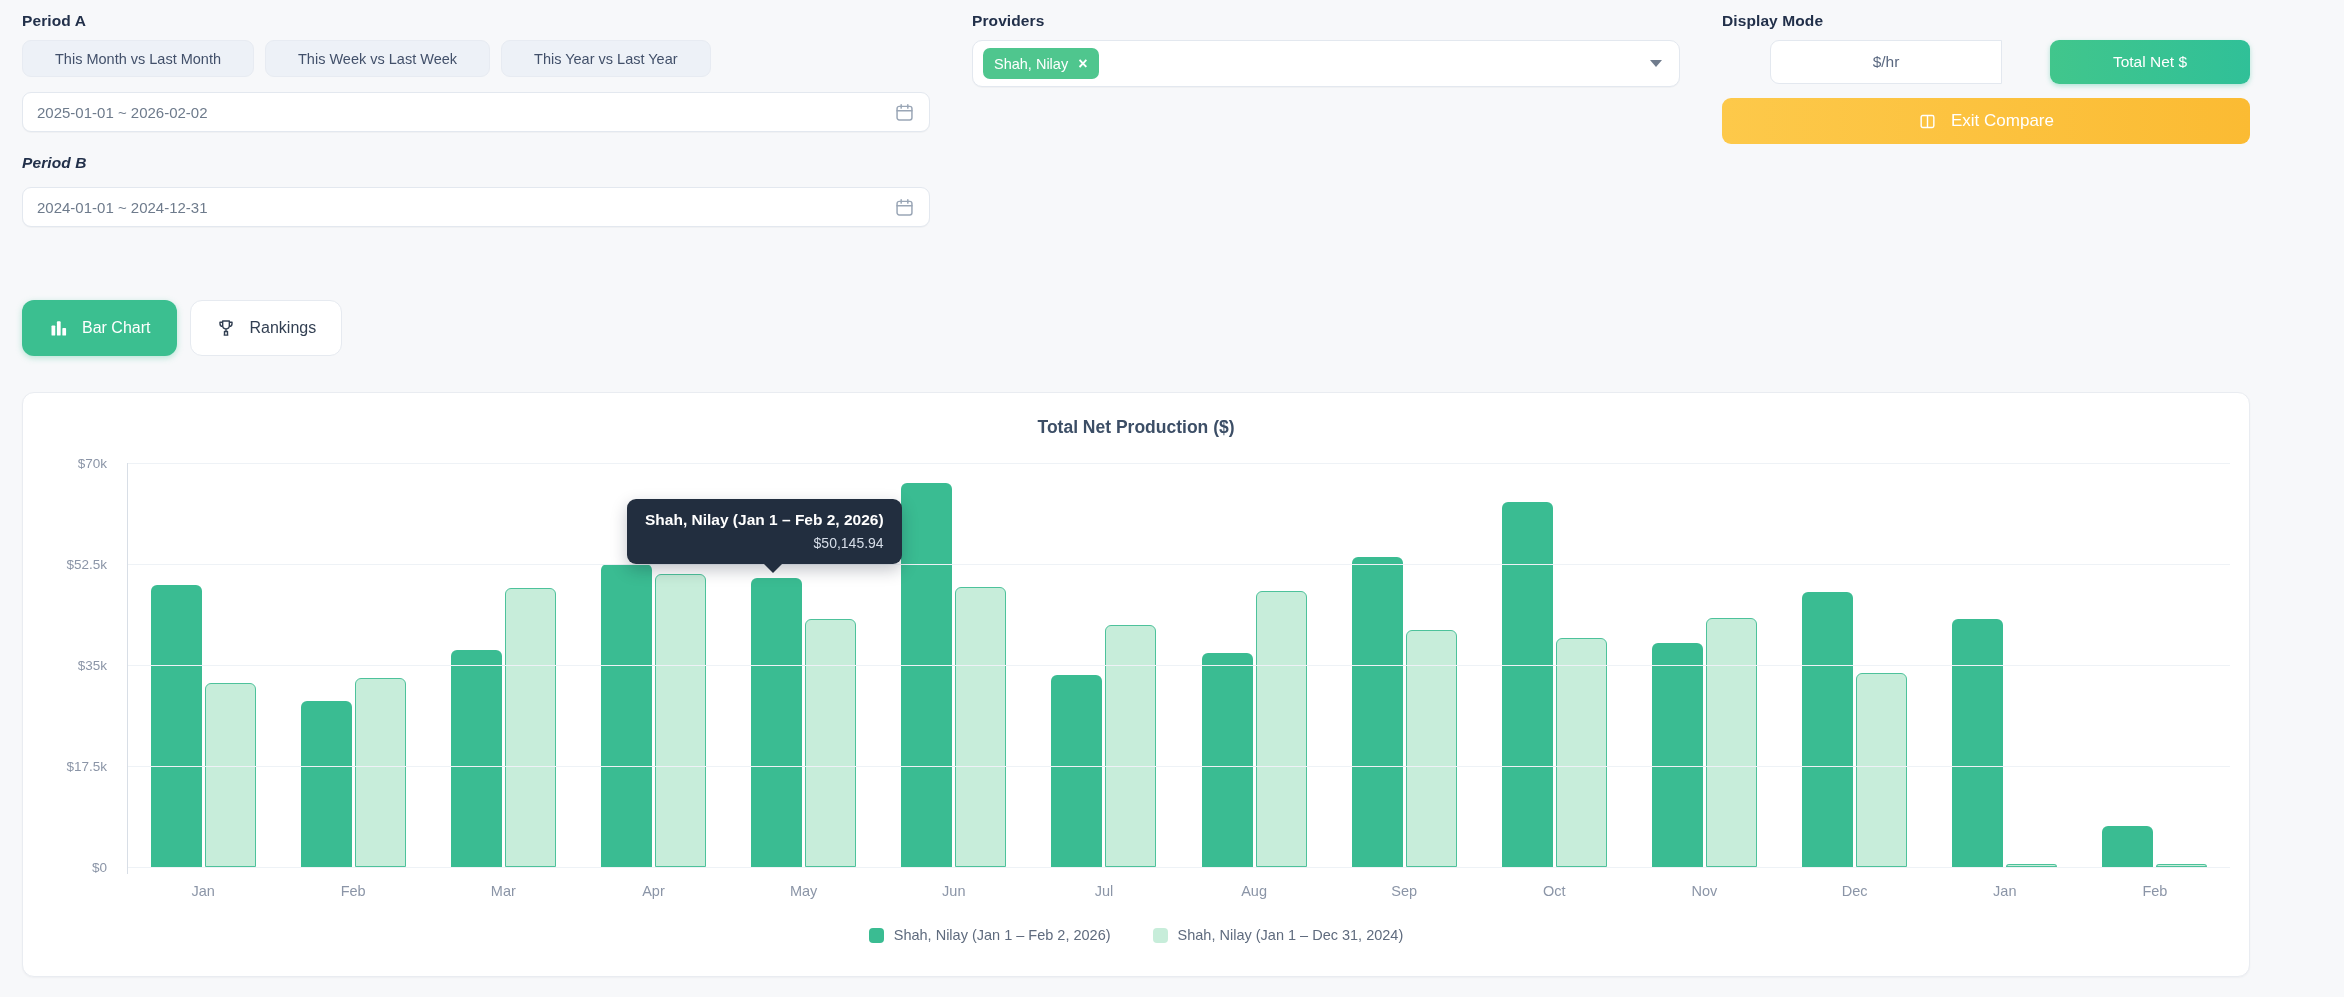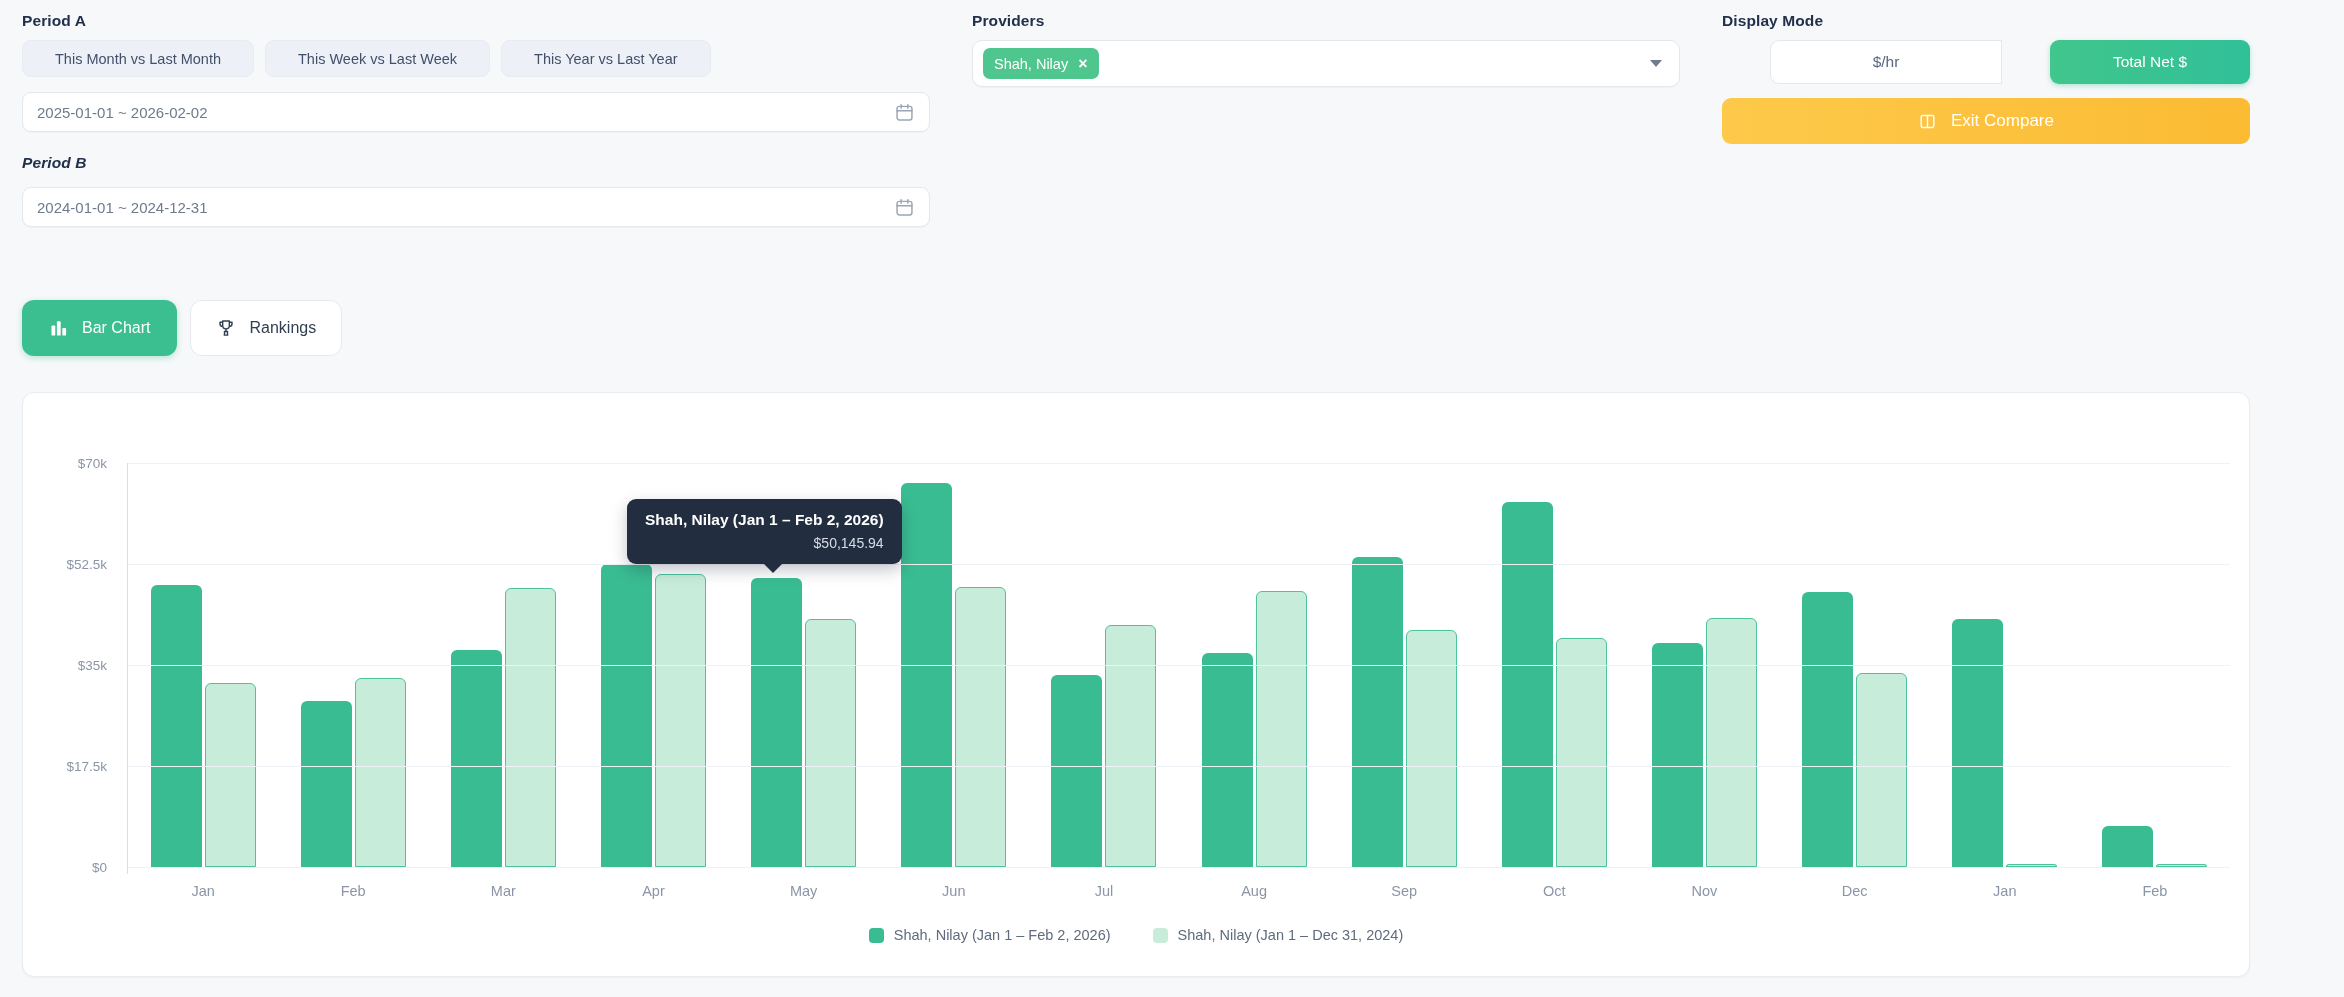--- a/index.html
+++ b/index.html
@@ -171,20 +171,21 @@
           <path d="M8 3.5h8v5.5a4 4 0 0 1-8 0V3.5z"></path>
           <path d="M8 5H4.8v1.8A3.2 3.2 0 0 0 8 10M16 5h3.2v1.8A3.2 3.2 0 0 1 16 10"></path>
           <path d="M12 13v3.2M9.2 20.5h5.6M10.2 16.2h3.6v4.3h-3.6z"></path>
         </svg>
       </span>
       <span>Rankings</span>
     </button>
   </div>
 
   <div class="chart-card">
+    <div class="chart-title">Total Net Production ($)</div>
     <div class="y-labels" id="ylabels">
         <span class="y-label" style="top: 0%;">$70k</span>
         <span class="y-label" style="top: 25%;">$52.5k</span>
         <span class="y-label" style="top: 50%;">$35k</span>
         <span class="y-label" style="top: 75%;">$17.5k</span>
         <span class="y-label" style="top: 100%;">$0</span>
       </div>
     <div class="axis-line"></div>
     <div class="plot" id="plot">
       <div class="groups">

